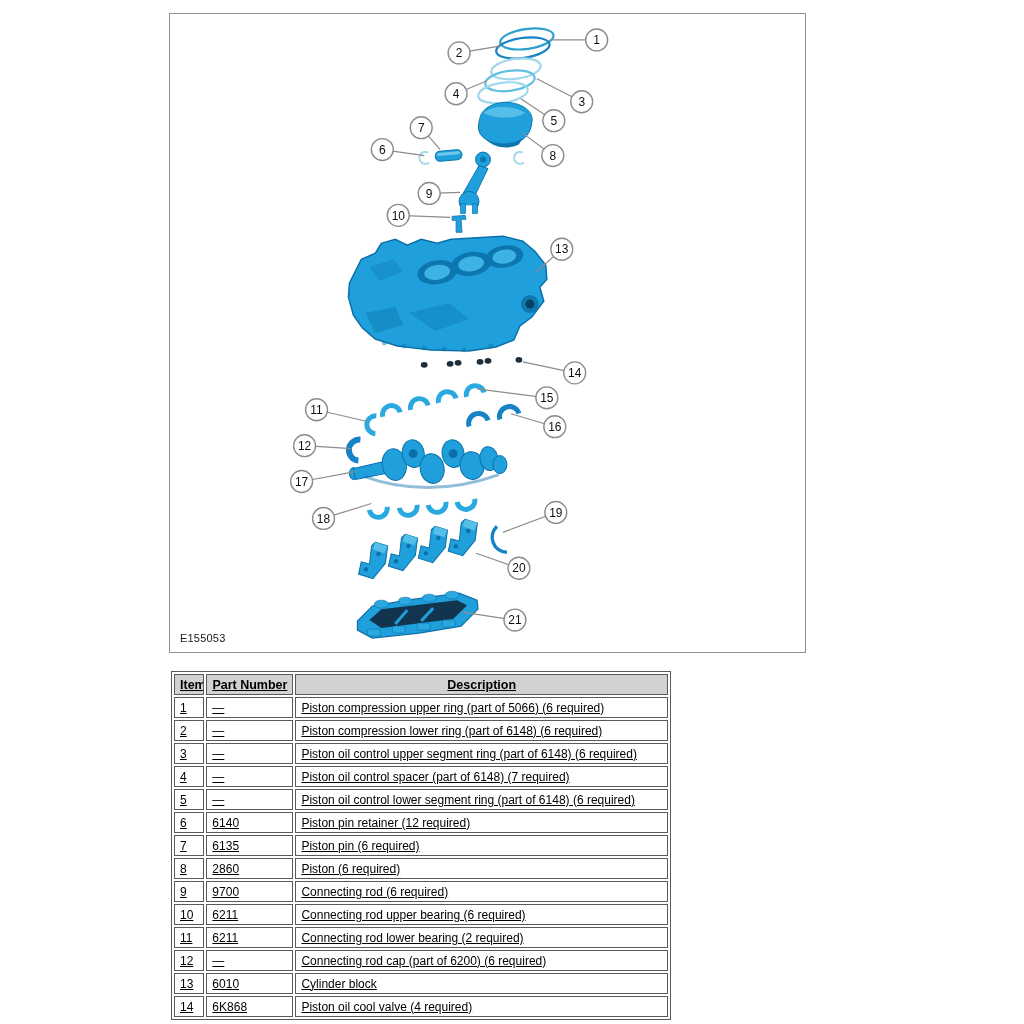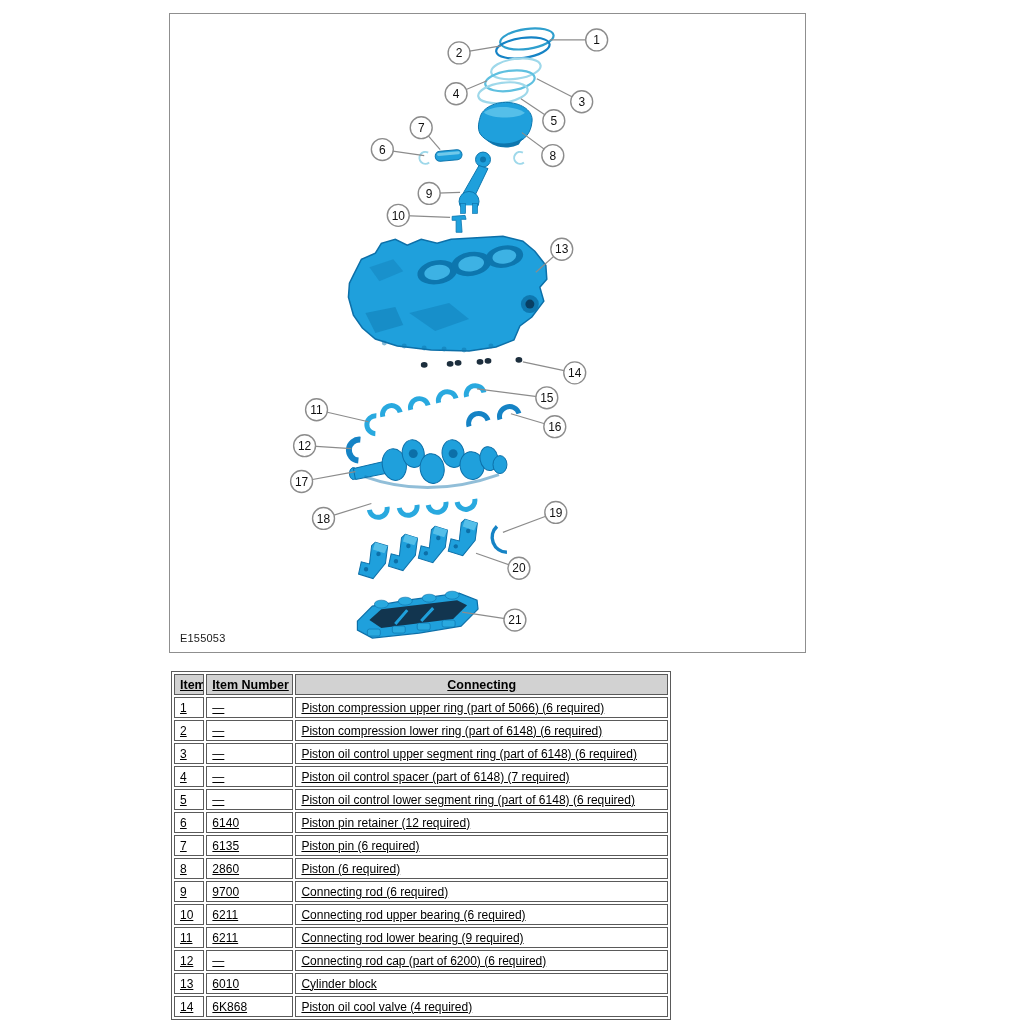--- a/index.html
+++ b/index.html
@@ -298,22 +298,22 @@
 
 <table class="parts-table">
   <colgroup>
       <col class="col-item">
       <col class="col-part">
       <col class="col-desc">
     </colgroup>
   <thead>
     <tr>
       <th>Item</th>
-      <th>Item Number</th>
-      <th>Connecting</th>
+      <th>Part Number</th>
+      <th>Description</th>
     </tr>
   </thead>
   <tbody>
     <tr>
         <td>1</td>
         <td>—</td>
         <td>Piston compression upper ring (part of 5066) (6 required)</td>
       </tr>
     <tr>
         <td>2</td>
@@ -356,21 +356,21 @@
         <td>Connecting rod (6 required)</td>
       </tr>
     <tr>
         <td>10</td>
         <td>6211</td>
         <td>Connecting rod upper bearing (6 required)</td>
       </tr>
     <tr>
         <td>11</td>
         <td>6211</td>
-        <td>Connecting rod lower bearing (9 required)</td>
+        <td>Connecting rod lower bearing (2 required)</td>
       </tr>
     <tr>
         <td>12</td>
         <td>—</td>
         <td>Connecting rod cap (part of 6200) (6 required)</td>
       </tr>
     <tr>
         <td>13</td>
         <td>6010</td>
         <td>Cylinder block</td>

